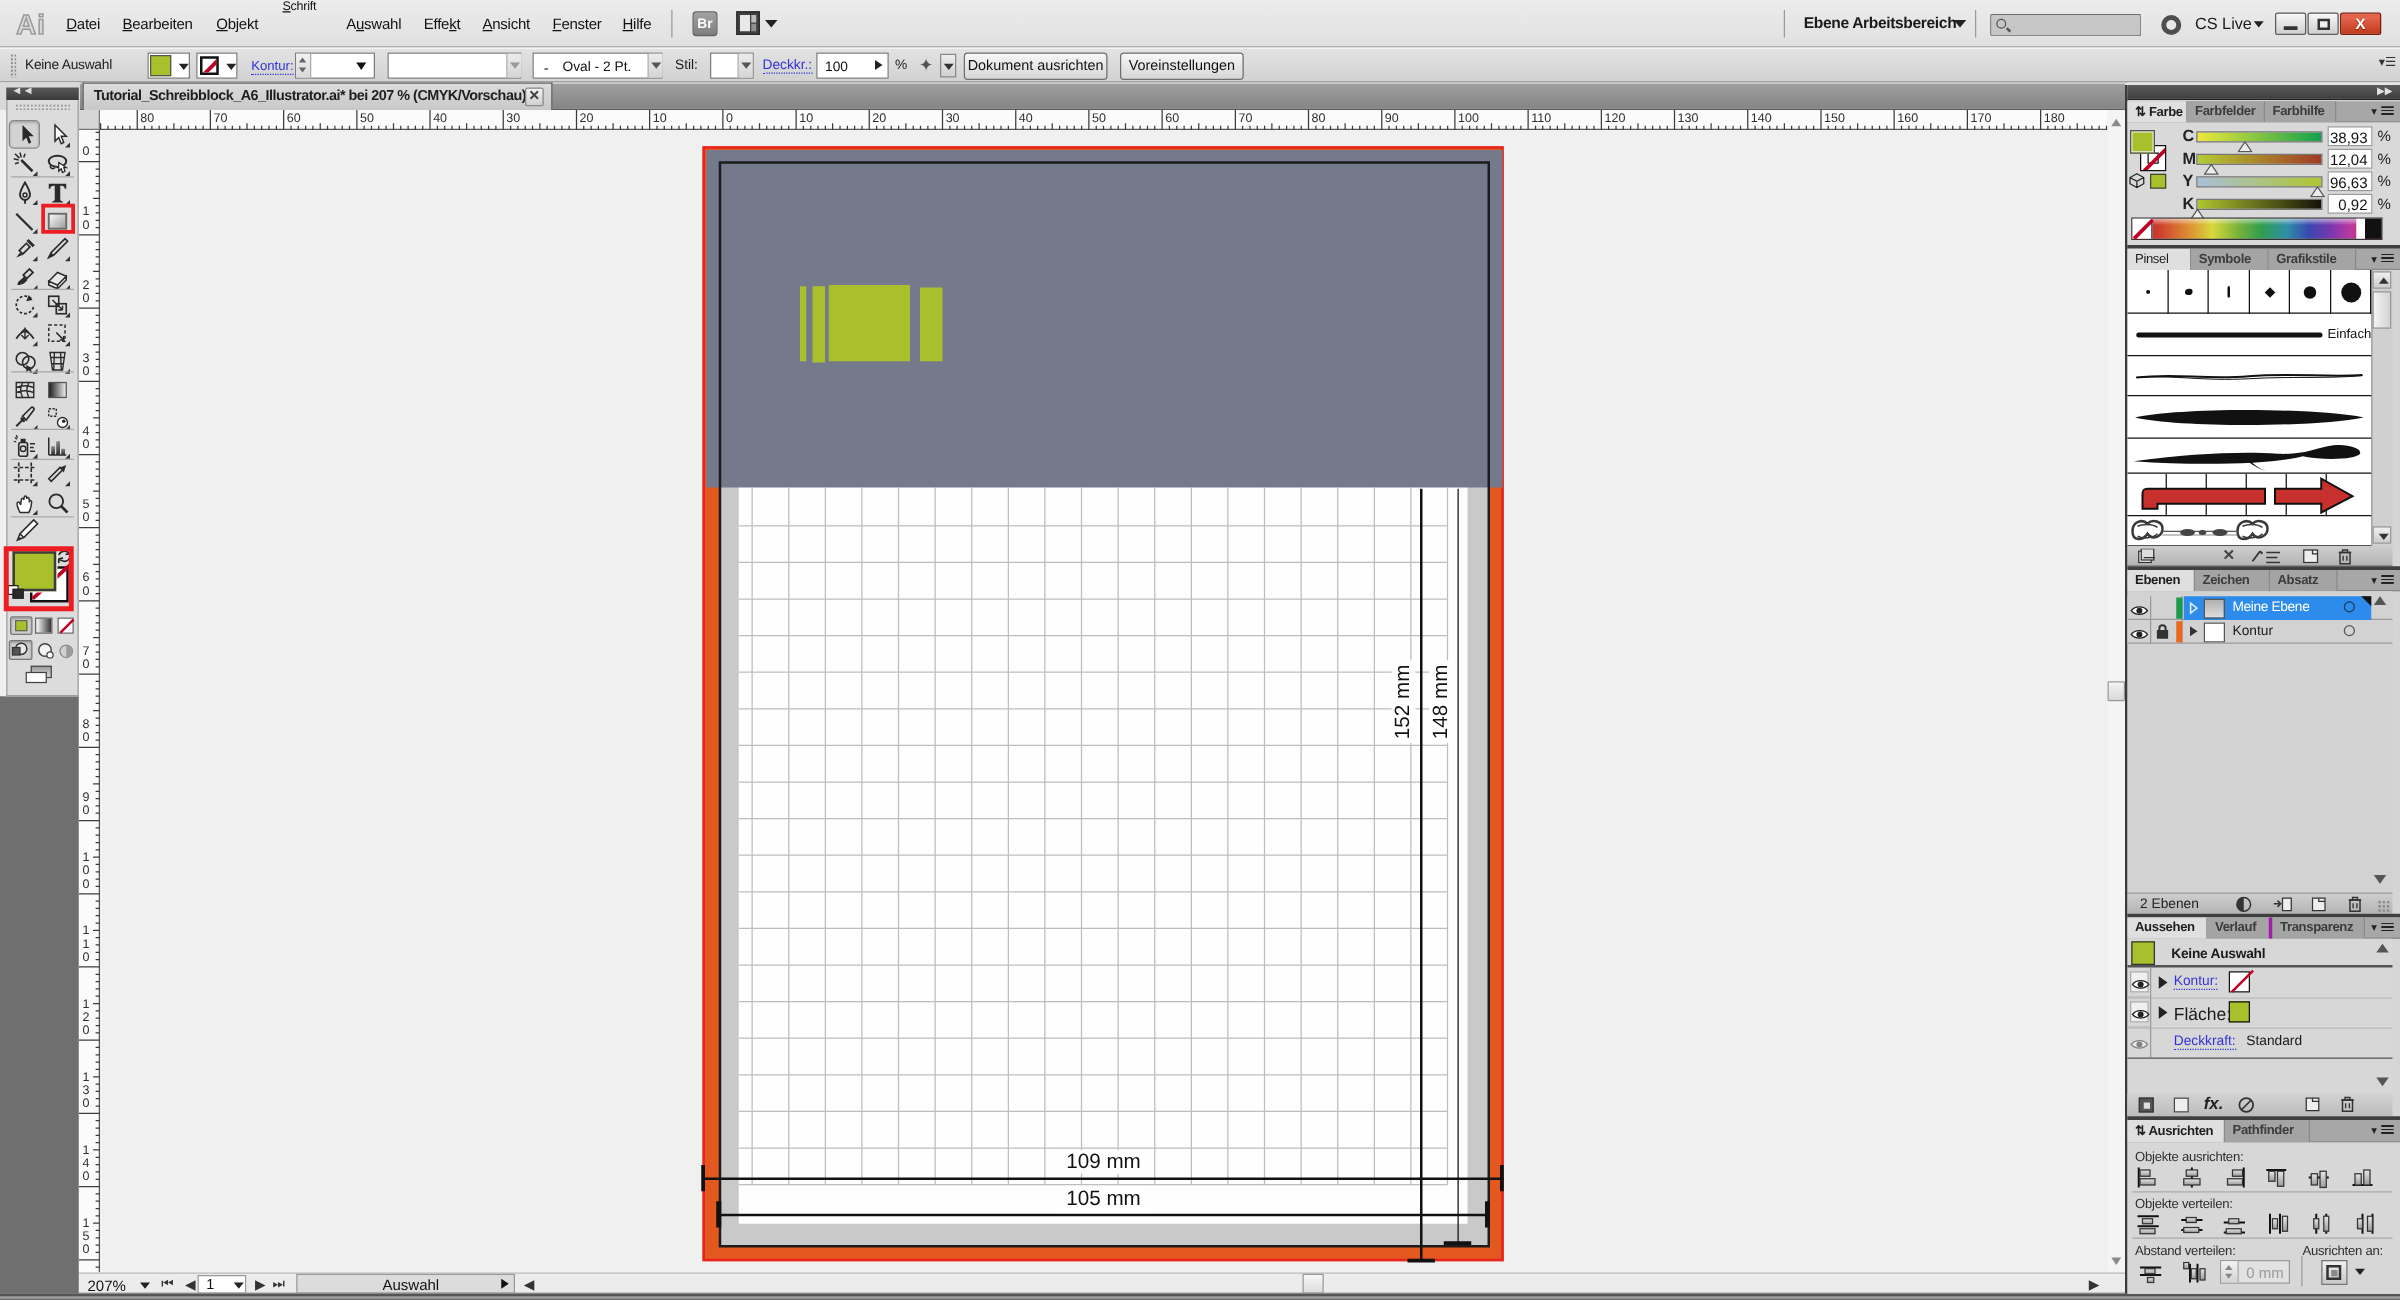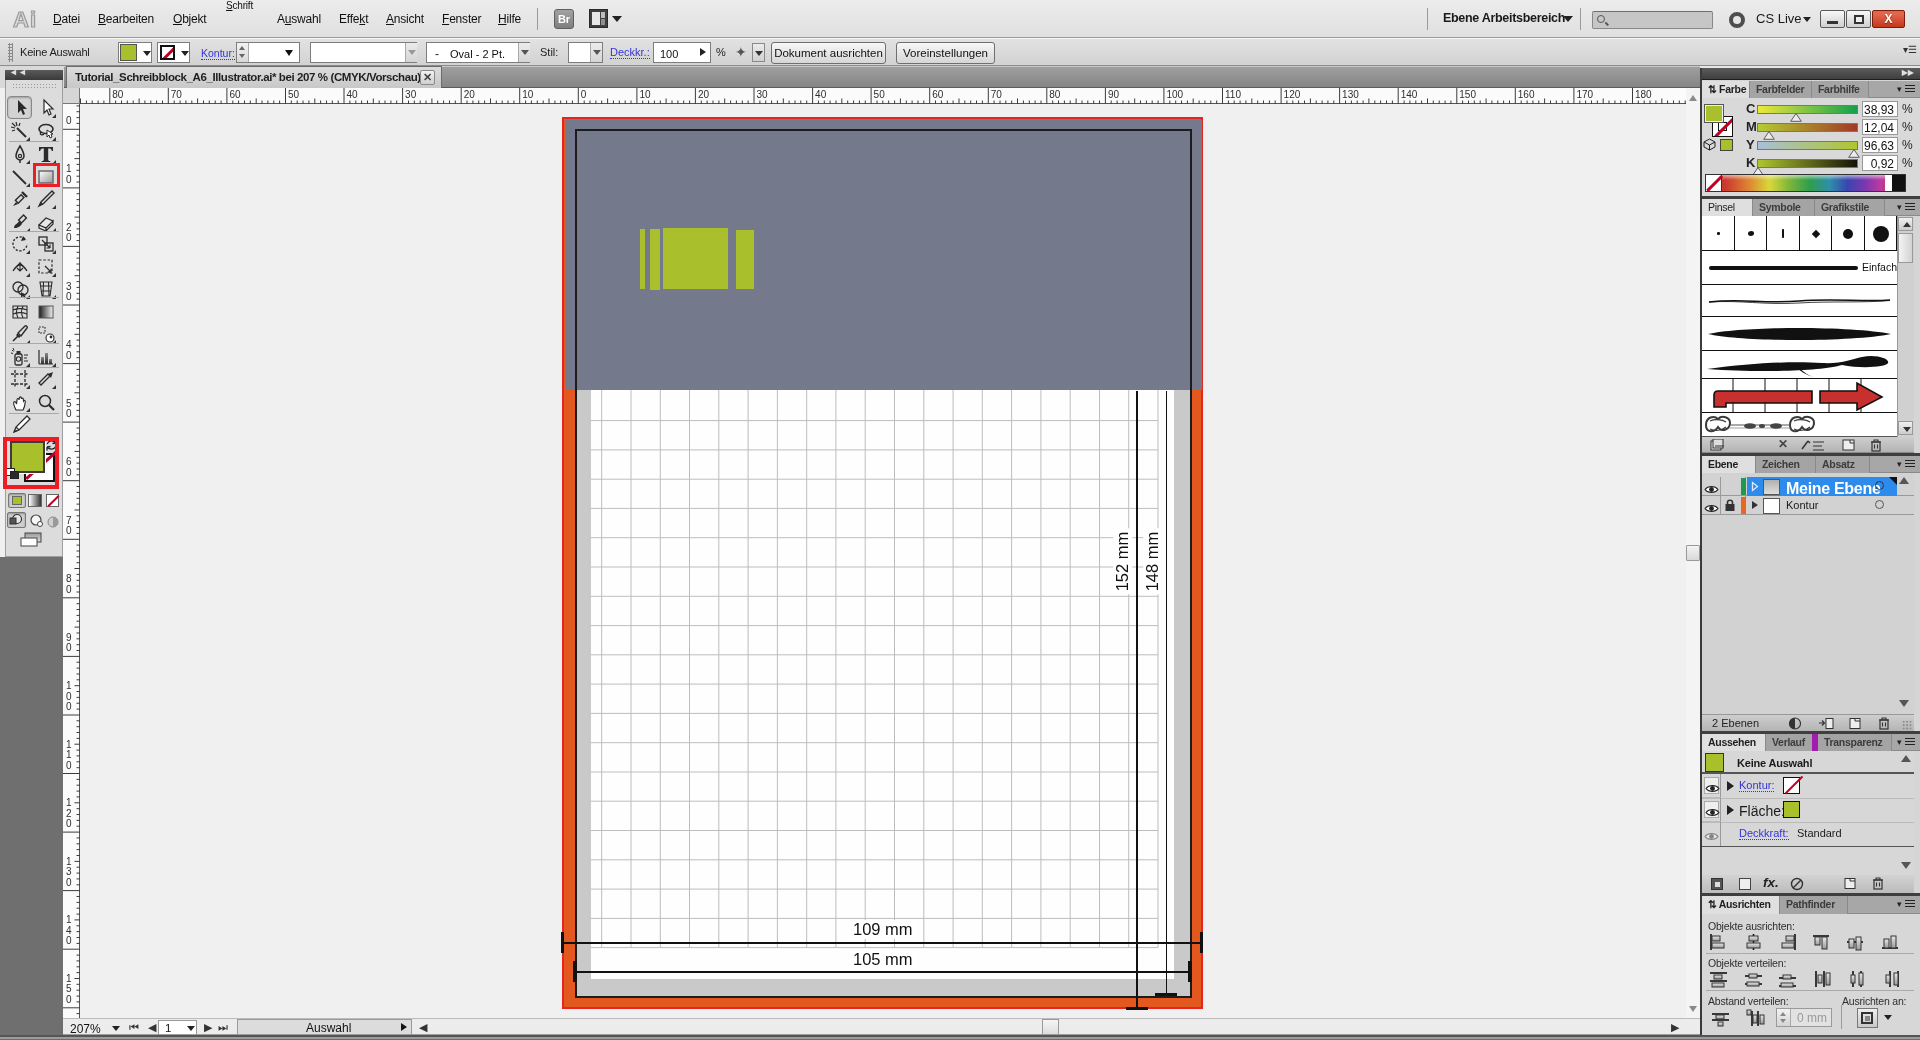--- a/index.html
+++ b/index.html
@@ -1045,21 +1045,21 @@
       <path d="M8 1 L8 4 L12 4" stroke="#333" fill="none"></path>
     </svg>
     <svg class="a" style="left:168px;top:1px" width="12" height="14" viewBox="0 0 12 14">
       <rect x="2" y="4" width="8" height="9" fill="none" stroke="#333" stroke-width="1.2"></rect>
       <path d="M1 4 L11 4 M4 4 L4 2 L8 2 L8 4 M4.5 6.5 L4.5 10.5 M7.5 6.5 L7.5 10.5" stroke="#333" stroke-width="1.1" fill="none"></path>
     </svg>
   </div>
 <div class="a" style="left:1702px;top:453px;width:218px;height:3px;background:#3f3f3f"></div>
 <div class="a" style="left:1702px;top:456px;width:218px;height:17px;background:#a7a7a7;border-bottom:1px solid #8a8a8a"></div>
 <div class="a" style="left:1702px;top:456px;width:54px;height:17px;background:#dfdfdf;border-right:1px solid #8a8a8a;">
-    <div class="tx" style="left:6px;top:2px;font-size:10.5px;font-weight:bold;color:#1e1e1e;letter-spacing:-0.3px">Ebene</div>
+    <div class="tx" style="left:6px;top:2px;font-size:10.5px;font-weight:bold;color:#1e1e1e;letter-spacing:-0.3px">Ebenen</div>
   </div>
 <div class="a" style="left:1756px;top:456px;width:60px;height:17px;background:#a4a4a4;border-right:1px solid #8a8a8a;">
     <div class="tx" style="left:6px;top:2px;font-size:10.5px;font-weight:bold;color:#3c3c3c;letter-spacing:-0.3px">Zeichen</div>
   </div>
 <div class="a" style="left:1816px;top:456px;width:54px;height:17px;background:#a4a4a4;border-right:1px solid #8a8a8a;">
     <div class="tx" style="left:6px;top:2px;font-size:10.5px;font-weight:bold;color:#3c3c3c;letter-spacing:-0.3px">Absatz</div>
   </div>
 <div class="tx" style="left:1897px;top:459px;font-size:9px;color:#222">▾</div>
 <div class="a" style="left:1905px;top:460px;width:10px;height:8px;background:repeating-linear-gradient(#222 0 1.4px,transparent 1.4px 2.8px)"></div>
 <div class="a" style="left:1702px;top:473px;width:212px;height:241px;background:#d2d2d2"></div>
@@ -1069,21 +1069,21 @@
       <circle cx="7.5" cy="5.5" r="2.4" fill="#222"></circle>
     </svg></div>
 <div class="a" style="left:1720px;top:477px;width:26px;height:19px;border-left:1px solid #9a9a9a;border-right:1px solid #9a9a9a">
     <div class="a" style="left:20px;top:1px;width:5px;height:17px;background:#1e9a4e"></div>
   </div>
 <div class="a" style="left:1747px;top:477px;width:150px;height:19px;background:#2d8ceb">
     <svg class="a" style="left:4px;top:4px" width="8" height="11" viewBox="0 0 8 11">
       <path d="M1.5 1.5 L6.5 5.5 L1.5 9.5 Z" fill="none" stroke="#dce9f8" stroke-width="1.3"></path>
     </svg>
     <div class="a" style="left:16px;top:1.5px;width:17px;height:16px;background:linear-gradient(#b0b0b0,#dedede);border:1px solid #555"></div>
-    <div class="tx" style="left:39px;top:3px;font-size:16px;letter-spacing:-0.3px;font-weight:bold;color:#fff">Meine Ebene</div>
+    <div class="tx" style="left:39px;top:3px;font-size:11px;letter-spacing:-0.3px;font-weight:normal;color:#fff">Meine Ebene</div>
     <div class="a" style="left:128px;top:4px;width:9px;height:9px;border:1.5px solid #1a3a5c;border-radius:50%"></div>
     <div class="a" style="right:0;top:0;width:0;height:0;border-left:8px solid transparent;border-top:8px solid #111"></div>
   </div>
 <div class="a" style="left:1702px;top:496px;width:212px;height:19px;background:#d2d2d2;border-bottom:1px solid #9a9a9a"></div>
 <div class="a" style="left:1704px;top:500px"><svg width="15" height="11" viewBox="0 0 15 11">
       <path d="M1 5.5 C4 1.5 11 1.5 14 5.5 C11 9.5 4 9.5 1 5.5 Z" fill="#fff" stroke="#222" stroke-width="1.1"></path>
       <circle cx="7.5" cy="5.5" r="2.4" fill="#222"></circle>
     </svg></div>
 <div class="a" style="left:1720px;top:496px;width:26px;height:19px;border-left:1px solid #9a9a9a;border-right:1px solid #9a9a9a">
     <svg class="a" style="left:3px;top:3px" width="12" height="13" viewBox="0 0 12 13">
@@ -1116,21 +1116,21 @@
       <rect x="2" y="4" width="8" height="9" fill="none" stroke="#333" stroke-width="1.2"></rect>
       <path d="M1 4 L11 4 M4 4 L4 2 L8 2 L8 4 M4.5 6.5 L4.5 10.5 M7.5 6.5 L7.5 10.5" stroke="#333" stroke-width="1.1" fill="none"></path>
     </svg>
     <div class="a" style="right:2px;bottom:1px;width:10px;height:10px;background-image:radial-gradient(circle,#8a8a8a 0.9px,transparent 1.1px);background-size:3.4px 3.4px"></div>
   </div>
 <div class="a" style="left:1702px;top:731px;width:218px;height:3px;background:#3f3f3f"></div>
 <div class="a" style="left:1702px;top:734px;width:218px;height:17px;background:#a7a7a7;border-bottom:1px solid #8a8a8a"></div>
 <div class="a" style="left:1702px;top:734px;width:64px;height:17px;background:#dfdfdf;border-right:1px solid #8a8a8a;">
     <div class="tx" style="left:6px;top:2px;font-size:10.5px;font-weight:bold;color:#1e1e1e;letter-spacing:-0.3px">Aussehen</div>
   </div>
-<div class="a" style="left:1766px;top:734px;width:52px;height:17px;background:#a4a4a4;border-right:6px solid #a21caf;">
+<div class="a" style="left:1766px;top:734px;width:52px;height:17px;background:#a4a4a4;border-right:3px solid #a21caf;">
     <div class="tx" style="left:6px;top:2px;font-size:10.5px;font-weight:bold;color:#3c3c3c;letter-spacing:-0.3px">Verlauf</div>
   </div>
 <div class="a" style="left:1818px;top:734px;width:74px;height:17px;background:#a4a4a4;border-right:1px solid #8a8a8a;">
     <div class="tx" style="left:6px;top:2px;font-size:10.5px;font-weight:bold;color:#3c3c3c;letter-spacing:-0.3px">Transparenz</div>
   </div>
 <div class="tx" style="left:1897px;top:737px;font-size:9px;color:#222">▾</div>
 <div class="a" style="left:1905px;top:738px;width:10px;height:8px;background:repeating-linear-gradient(#222 0 1.4px,transparent 1.4px 2.8px)"></div>
 <div class="a" style="left:1702px;top:751px;width:212px;height:142px;background:#d7d7d7"></div>
 <div class="a" style="left:1705px;top:753px;width:19px;height:19px;background:#a9bf2b;border:1px solid #333"></div>
 <div class="tx" style="left:1737px;top:757px;font-size:11px;letter-spacing:-0.2px;font-weight:bold;color:#1a1a1a">Keine Auswahl</div>

